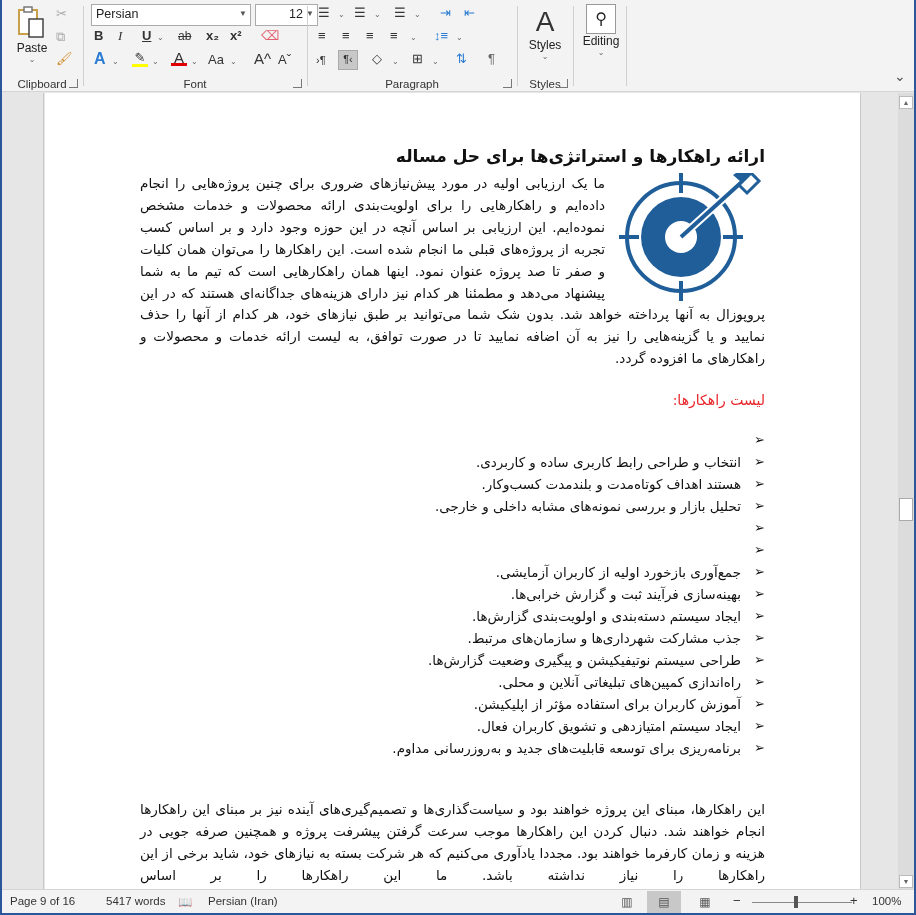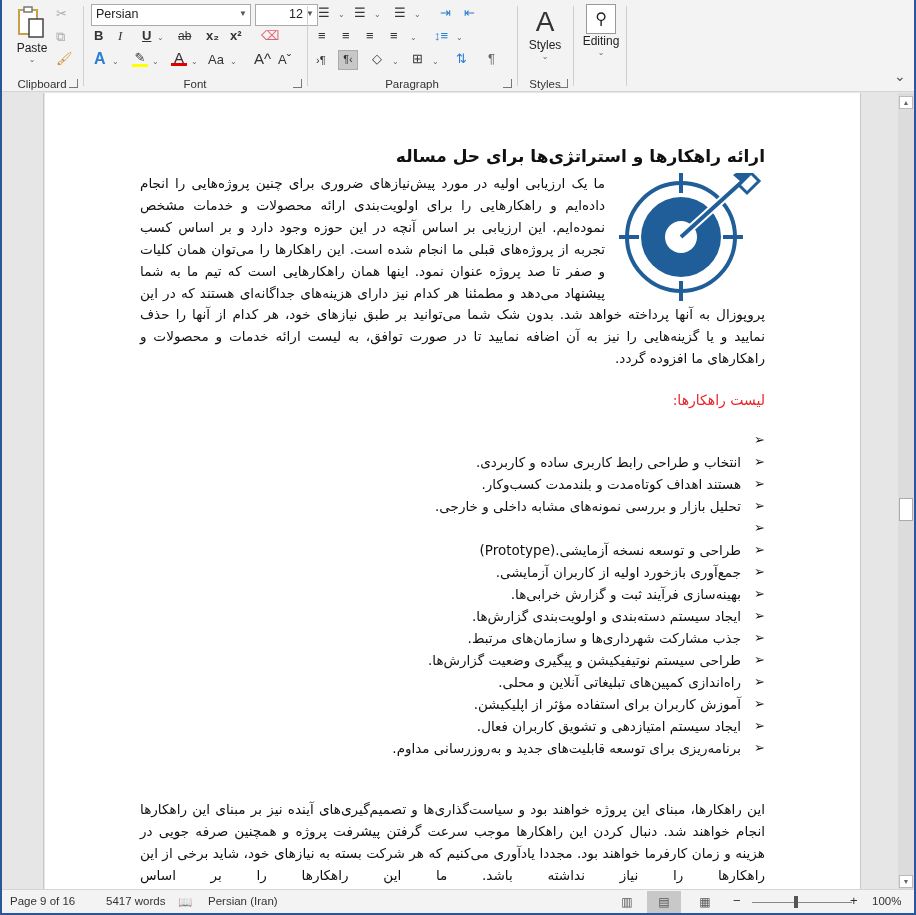--- a/index.html
+++ b/index.html
@@ -167,21 +167,21 @@
         </div>
         <span>ما یک ارزیابی اولیه در مورد پیش‌نیازهای ضروری برای چنین پروژه‌هایی را انجام داده‌ایم و راهکارهایی را برای اولویت‌بندی ارائه محصولات و خدمات مشخص نموده‌ایم. این ارزیابی بر اساس آنچه در این حوزه وجود دارد و بر اساس کسب تجربه از پروژه‌های قبلی ما انجام شده است. این راهکارها را می‌توان همان کلیات و صفر تا صد پروژه عنوان نمود. اینها همان راهکارهایی است که تیم ما به شما پیشنهاد می‌دهد و مطمئنا هر کدام نیز دارای هزینه‌های جداگانه‌ای هستند که در این پروپوزال به آنها پرداخته خواهد شد. بدون شک شما می‌توانید بر طبق نیازهای خود، هر کدام از آنها را حذف نمایید و یا گزینه‌هایی را نیز به آن اضافه نمایید تا در صورت توافق، به لیست ارائه خدمات و محصولات و راهکارهای ما افزوده گردد.</span>
       </div>
       <div class="heading-red">لیست راهکارها:</div>
       <ul class="list">
         <li><span class="bul">➢</span></li>
         <li><span class="bul">➢</span><span>انتخاب و طراحی رابط کاربری ساده و کاربردی.</span></li>
         <li><span class="bul">➢</span><span>هستند اهداف کوتاه‌مدت و بلندمدت کسب‌وکار.</span></li>
         <li><span class="bul">➢</span><span>تحلیل بازار و بررسی نمونه‌های مشابه داخلی و خارجی.</span></li>
         <li><span class="bul">➢</span></li>
-        <li><span class="bul">➢</span><span>طراحی و توسعه نسخه آزمایشی.(Prototype)</span></li>
+        <li><span class="bul">➢</span></li>
         <li><span class="bul">➢</span><span>جمع‌آوری بازخورد اولیه از کاربران آزمایشی.</span></li>
         <li><span class="bul">➢</span><span>بهینه‌سازی فرآیند ثبت و گزارش خرابی‌ها.</span></li>
         <li><span class="bul">➢</span><span>ایجاد سیستم دسته‌بندی و اولویت‌بندی گزارش‌ها.</span></li>
         <li><span class="bul">➢</span><span>جذب مشارکت شهرداری‌ها و سازمان‌های مرتبط.</span></li>
         <li><span class="bul">➢</span><span>طراحی سیستم نوتیفیکیشن و پیگیری وضعیت گزارش‌ها.</span></li>
         <li><span class="bul">➢</span><span>راه‌اندازی کمپین‌های تبلیغاتی آنلاین و محلی.</span></li>
         <li><span class="bul">➢</span><span>آموزش کاربران برای استفاده مؤثر از اپلیکیشن.</span></li>
         <li><span class="bul">➢</span><span>ایجاد سیستم امتیازدهی و تشویق کاربران فعال.</span></li>
         <li><span class="bul">➢</span><span>برنامه‌ریزی برای توسعه قابلیت‌های جدید و به‌روزرسانی مداوم.</span></li>
       </ul>

